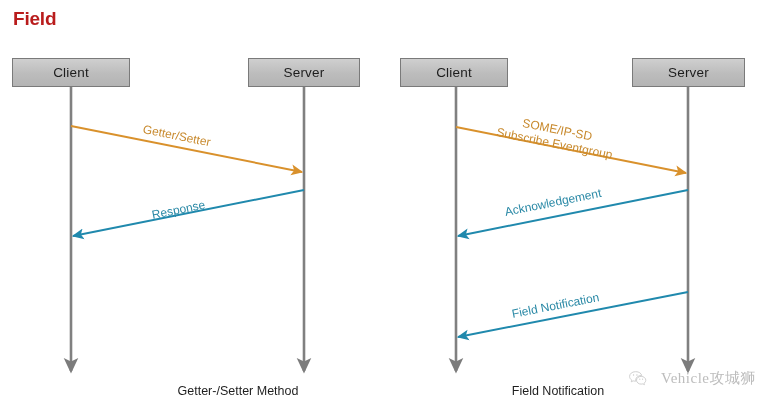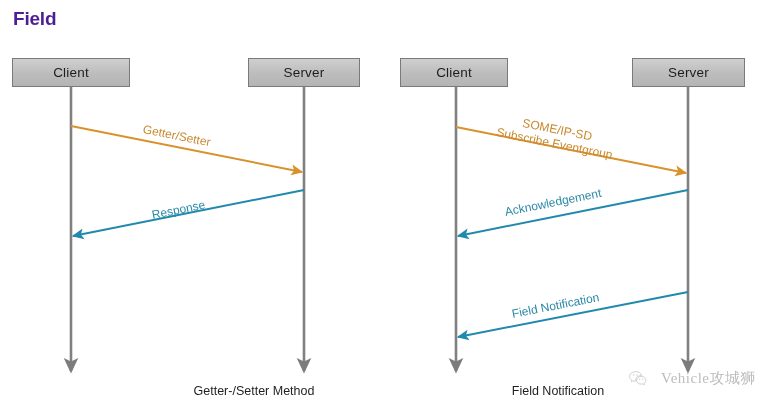--- a/index.html
+++ b/index.html
@@ -16,21 +16,21 @@
     color: #262626;
   }
 
   #page-title {
     position: absolute;
     left: 13px;
     top: 8px;
     font-size: 19px;
     font-weight: bold;
     letter-spacing: -0.2px;
-    color: #4c1d95;
+    color: #b91c1c;
   }
 
   .diagram {
     position: absolute;
     top: 0;
     height: 316px;
   }
   #diagram-left  { left: 0px;   width: 400px; }
   #diagram-right { left: 388px; width: 377px; }
 
@@ -133,21 +133,21 @@
   </div>
 
   <div class="lifeline-box" style="left:248px; top:58px; width:112px;">
     <span>Server</span>
   </div>
 
   <div class="msg-label orange" style="left:143px; top:122px; transform: rotate(11.3deg);">Getter/Setter</div>
 
   <div class="msg-label blue" style="left:152px; top:208px; transform: rotate(-11.3deg);">Response</div>
 
-  <div class="caption" style="left:16px; top:384px; width:380px;padding-left:48px;">Getter-/Setter Method</div>
+  <div class="caption" style="left:0px; top:384px; width:380px;padding-left:48px;">Getter-/Setter Method</div>
 </div>
 
 <div class="diagram" id="diagram-right">
 
   <div class="lifeline-box" style="left:12px; top:58px; width:108px;">
     <span>Client</span>
   </div>
 
   <div class="lifeline-box" style="left:244px; top:58px; width:113px;">
     <span>Server</span>

